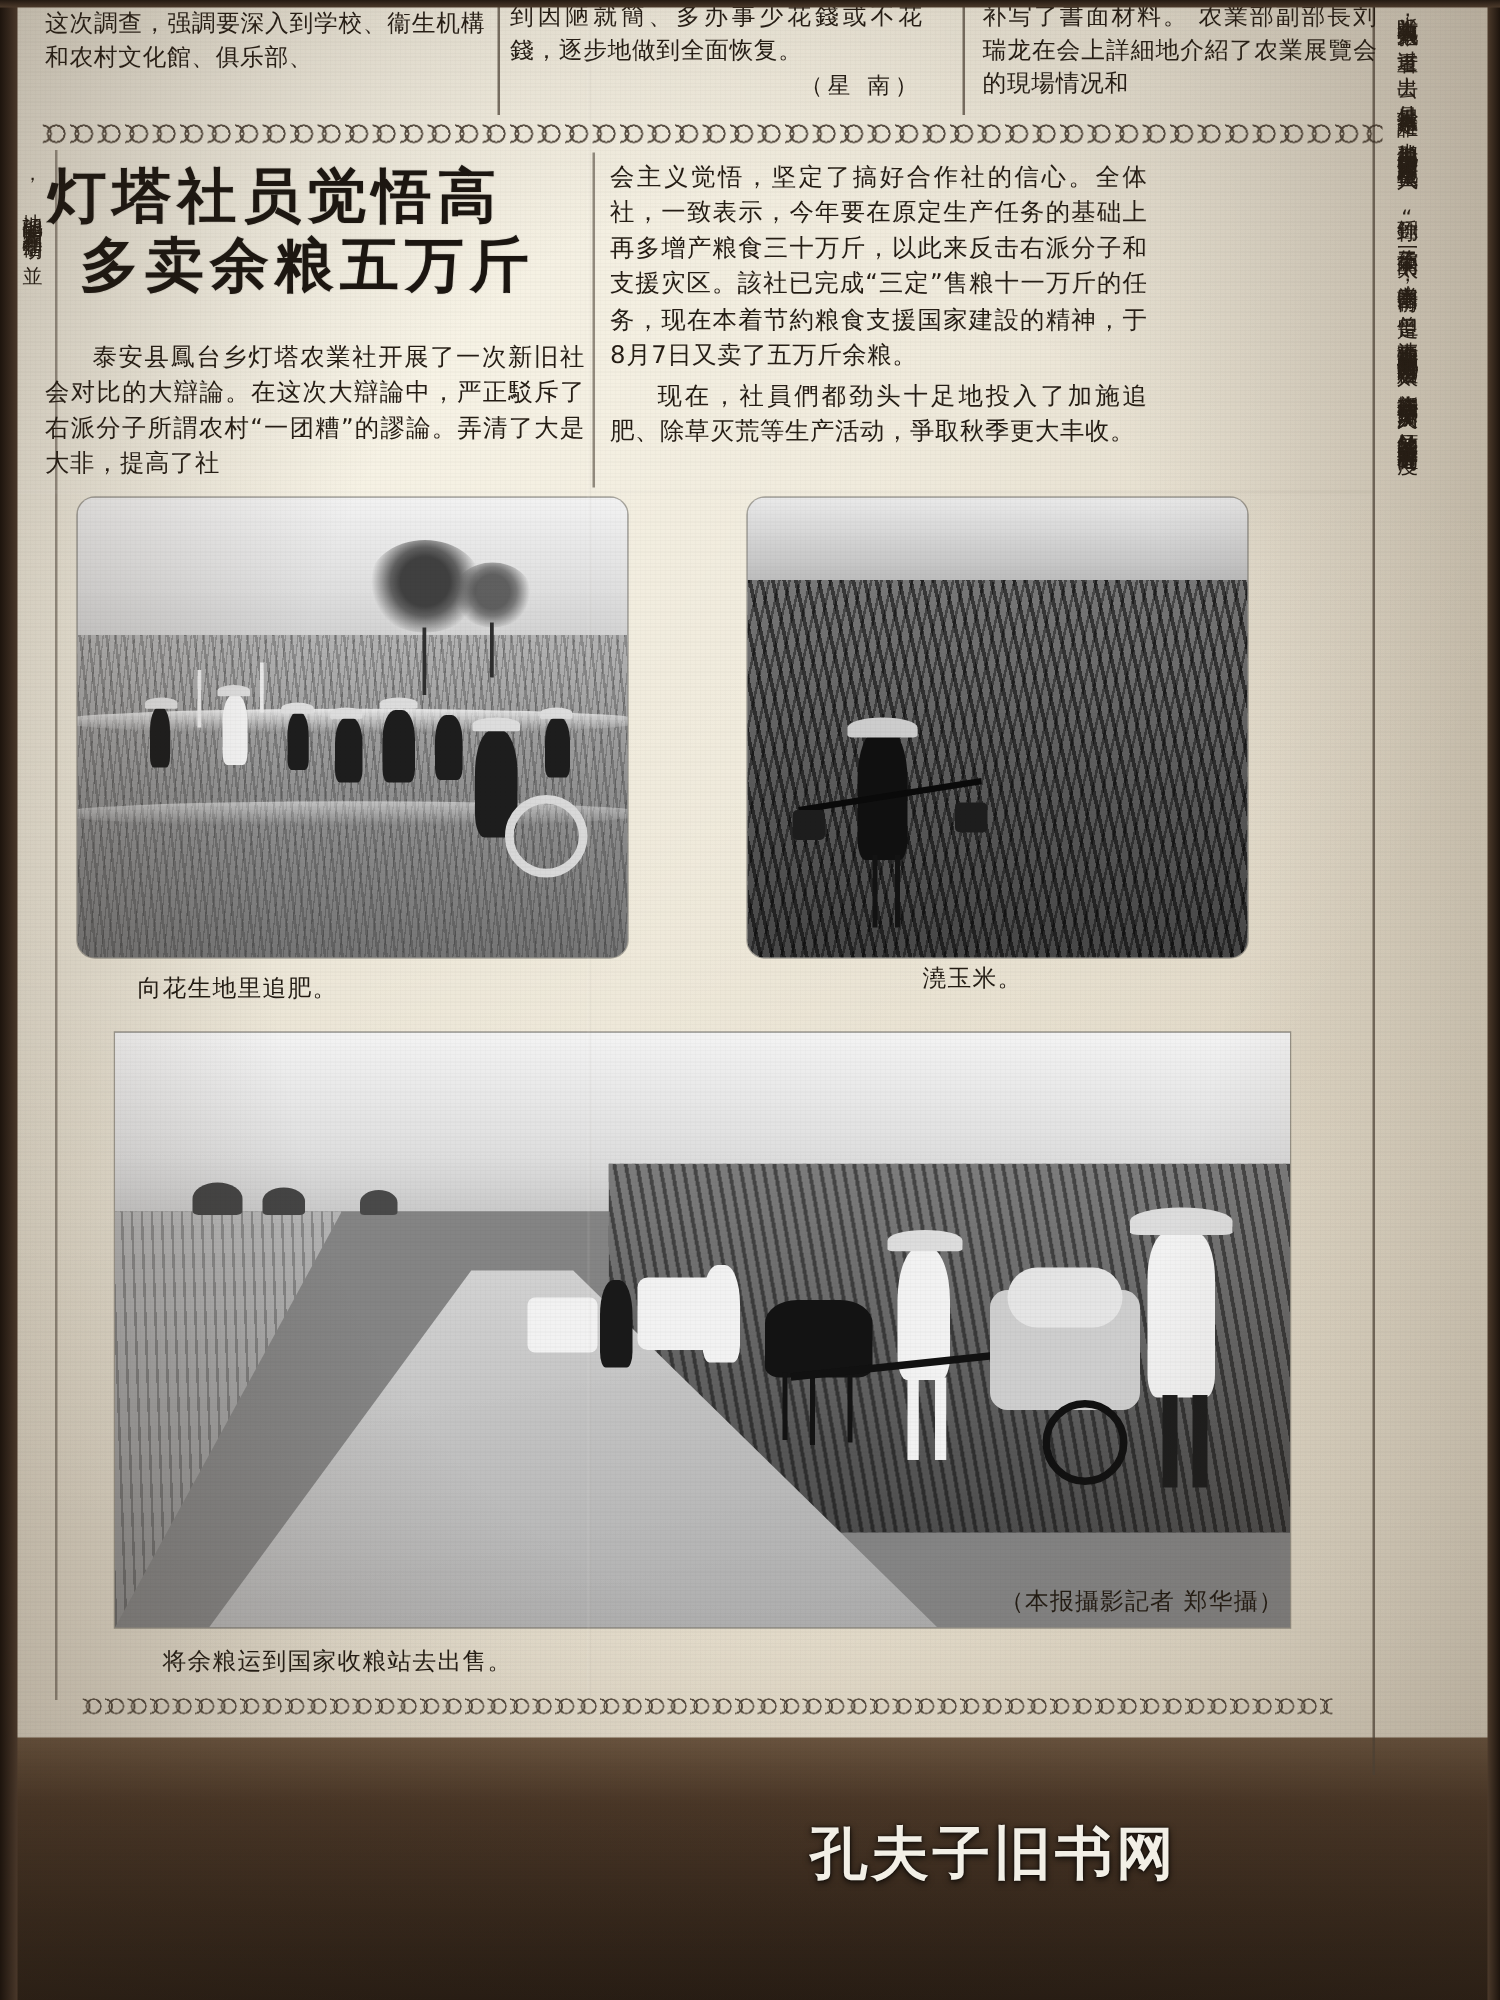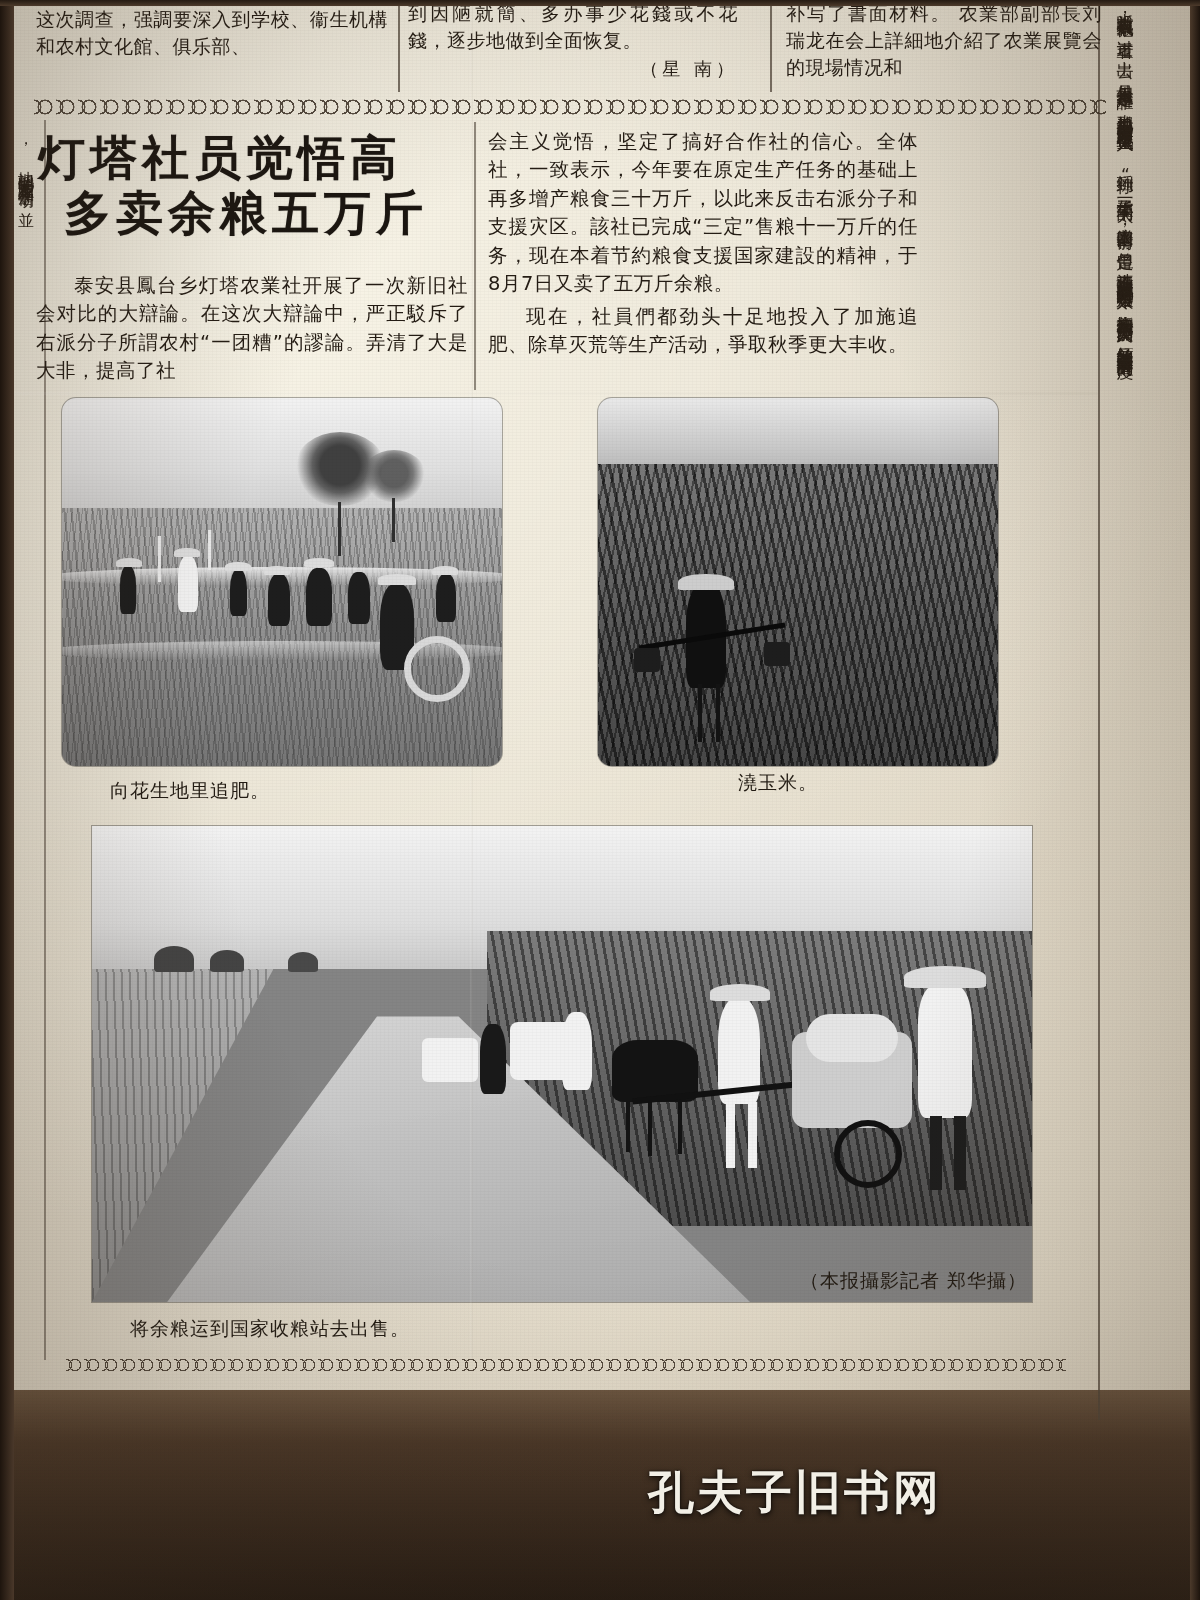--- a/index.html
+++ b/index.html
@@ -249,21 +249,21 @@
   
   #leftcol {
     position:absolute; left: 14px; top: 140px; width: 26px; height: 1160px;
     z-index:12; overflow:hidden;
   }
   #leftcol .vert { height:1150px; font-size:16px; }
 
   
   #wm {
     position: absolute;
-    left: 648px; bottom: 76px;
+    left: 648px; bottom: 86px;
     z-index: 60;
     color: #f2efe6;
     text-shadow: 0 2px 6px rgba(0,0,0,.75), 0 0 2px rgba(0,0,0,.9);
     font-family: Liberation Sans, sans-serif;
   }
   #wm .wm-main { font-size: 46px; letter-spacing: 3px; font-weight: bold; }
   #wm .wm-sub  { font-size: 28px; letter-spacing: 2px; margin-top: 10px; text-align:right;}
 
   
   #braid-bottom { left: 66px; top: 1356px; width: 1000px; }

